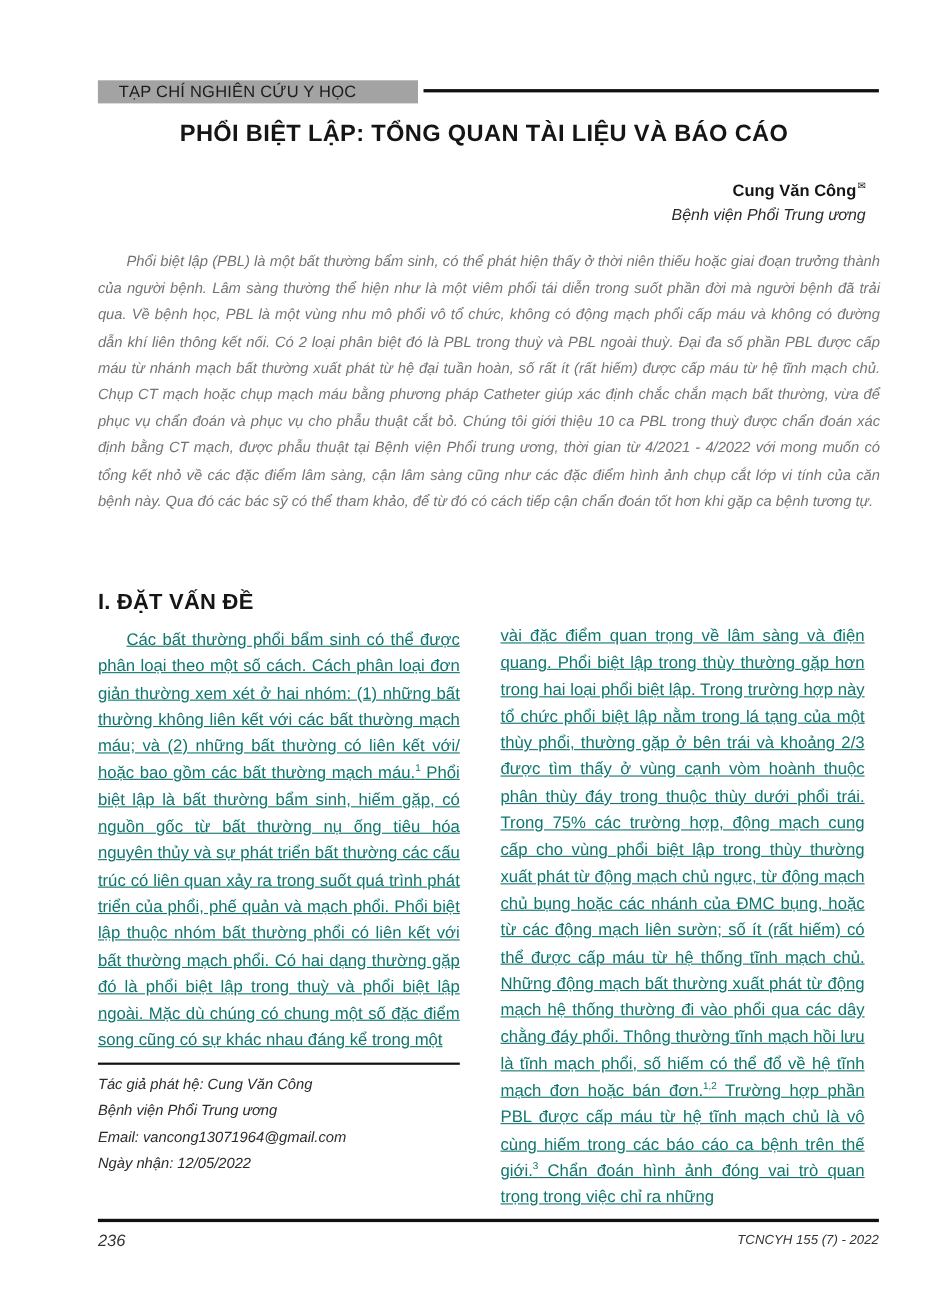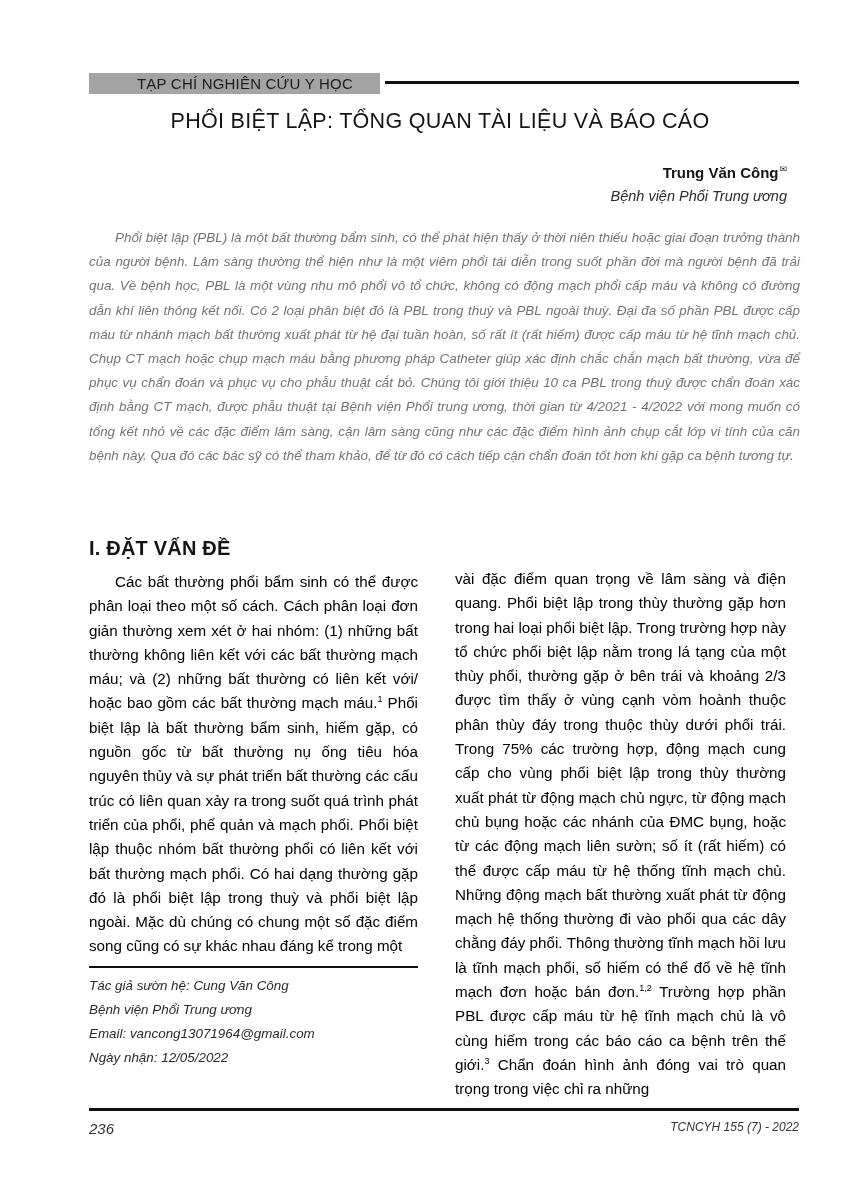--- a/index.html
+++ b/index.html
@@ -11,30 +11,30 @@
   .page { position: relative; width: 853px; height: 1185px; }
 
   
   .running-header {
     position: absolute; left: 89px; top: 73px; width: 710px; height: 22px;
   }
   .journal-tab {
     position: absolute; left: 0; top: 0; width: 291px; height: 21px;
     background: #a3a3a3; color: #1c1c1c;
     font-size: 15px; letter-spacing: 0.2px;
-    line-height: 21px; padding-left: 48px;
+    line-height: 21px; padding-left: 19px;
   }
   .header-rule {
     position: absolute; left: 296px; top: 8px; right: 0; height: 3px; background: #111;
   }
 
   
   .title {
     position: absolute; left: 80px; width: 720px; top: 107px;
-    text-align: center; font-weight: normal; font-size: 21.5px;
+    text-align: center; font-weight: bold; font-size: 21.5px;
     line-height: 29px; letter-spacing: 0.3px; color: #151515;
   }
   .author {
     position: absolute; right: 66px; top: 164px;
     font-weight: bold; font-size: 15px; color: #151515;
   }
   .author sup { font-size: 9px; font-weight: normal; vertical-align: 6px; margin-left: 1px; }
   .affiliation {
     position: absolute; right: 66px; top: 188px;
     font-style: italic; font-size: 14.5px; color: #2a2a2a;
@@ -53,21 +53,21 @@
 
   
   .section-heading {
     position: absolute; left: 89px; top: 537px;
     font-weight: bold; font-size: 20px; color: #151515; letter-spacing: 0.2px;
   }
 
   
   .col {
     position: absolute; width: 329px;
-    font-size: 15.2px; line-height: 24.3px; text-align: justify; color: #000000;
+    font-size: 15.2px; line-height: 24.3px; text-align: justify; color: #0f766e; text-decoration: underline;
   }
   .col-left { left: 89px; top: 570px; }
   .col-left p { text-indent: 26px; }
   .col-right { left: 455px; top: 567px; width: 331px; }
   .col sup { font-size: 9px; vertical-align: 6px; line-height: 0; }
 
   
   .footnote-rule {
     position: absolute; left: 89px; top: 966px; width: 329px; height: 2px; background: #111;
   }
@@ -97,39 +97,39 @@
   <div class="running-header">
     <div class="journal-tab">TẠP CHÍ NGHIÊN CỨU Y HỌC</div>
     <div class="header-rule"></div>
   </div>
 
   <div class="title">
     <div>PHỔI BIỆT LẬP: TỔNG QUAN TÀI LIỆU VÀ BÁO CÁO</div>
   </div>
 
   <div class="author">
-    <span>Trung Văn Công</span><sup>✉</sup>
+    <span>Cung Văn Công</span><sup>✉</sup>
   </div>
   <div class="affiliation">Bệnh viện Phổi Trung ương</div>
 
   <div class="abstract">Phổi biệt lập (PBL) là một bất thường bẩm sinh, có thể phát hiện thấy ở thời niên thiếu hoặc giai đoạn trưởng thành của người bệnh. Lâm sàng thường thể hiện như là một viêm phổi tái diễn trong suốt phần đời mà người bệnh đã trải qua. Về bệnh học, PBL là một vùng nhu mô phổi vô tổ chức, không có động mạch phổi cấp máu và không có đường dẫn khí liên thông kết nối. Có 2 loại phân biệt đó là PBL trong thuỳ và PBL ngoài thuỳ. Đại đa số phần PBL được cấp máu từ nhánh mạch bất thường xuất phát từ hệ đại tuần hoàn, số rất ít (rất hiếm) được cấp máu từ hệ tĩnh mạch chủ. Chụp CT mạch hoặc chụp mạch máu bằng phương pháp Catheter giúp xác định chắc chắn mạch bất thường, vừa để phục vụ chẩn đoán và phục vụ cho phẫu thuật cắt bỏ. Chúng tôi giới thiệu 10 ca PBL trong thuỳ được chẩn đoán xác định bằng CT mạch, được phẫu thuật tại Bệnh viện Phổi trung ương, thời gian từ 4/2021 - 4/2022 với mong muốn có tổng kết nhỏ về các đặc điểm lâm sàng, cận lâm sàng cũng như các đặc điểm hình ảnh chụp cắt lớp vi tính của căn bệnh này. Qua đó các bác sỹ có thể tham khảo, để từ đó có cách tiếp cận chẩn đoán tốt hơn khi gặp ca bệnh tương tự.</div>
 
   <div class="section-heading">I. ĐẶT VẤN ĐỀ</div>
 
   <div class="col col-left">
     <p><span>Các bất thường phổi bẩm sinh có thể được phân loại theo một số cách. Cách phân loại đơn giản thường xem xét ở hai nhóm: (1) những bất thường không liên kết với các bất thường mạch máu; và (2) những bất thường có liên kết với/ hoặc bao gồm các bất thường mạch máu.</span><sup>1</sup><span> Phổi biệt lập là bất thường bẩm sinh, hiếm gặp, có nguồn gốc từ bất thường nụ ống tiêu hóa nguyên thủy và sự phát triển bất thường các cấu trúc có liên quan xảy ra trong suốt quá trình phát triển của phổi, phế quản và mạch phổi. Phổi biệt lập thuộc nhóm bất thường phổi có liên kết với bất thường mạch phổi. Có hai dạng thường gặp đó là phổi biệt lập trong thuỳ và phổi biệt lập ngoài. Mặc dù chúng có chung một số đặc điểm song cũng có sự khác nhau đáng kể trong một</span></p>
   </div>
 
   <div class="col col-right">
     <p><span>vài đặc điểm quan trọng về lâm sàng và điện quang. Phổi biệt lập trong thùy thường gặp hơn trong hai loại phổi biệt lập. Trong trường hợp này tổ chức phổi biệt lập nằm trong lá tạng của một thùy phổi, thường gặp ở bên trái và khoảng 2/3 được tìm thấy ở vùng cạnh vòm hoành thuộc phân thùy đáy trong thuộc thùy dưới phổi trái. Trong 75% các trường hợp, động mạch cung cấp cho vùng phổi biệt lập trong thùy thường xuất phát từ động mạch chủ ngực, từ động mạch chủ bụng hoặc các nhánh của ĐMC bụng, hoặc từ các động mạch liên sườn; số ít (rất hiếm) có thể được cấp máu từ hệ thống tĩnh mạch chủ. Những động mạch bất thường xuất phát từ động mạch hệ thống thường đi vào phổi qua các dây chằng đáy phổi. Thông thường tĩnh mạch hồi lưu là tĩnh mạch phổi, số hiếm có thể đổ về hệ tĩnh mạch đơn hoặc bán đơn.</span><sup>1,2</sup><span> Trường hợp phần PBL được cấp máu từ hệ tĩnh mạch chủ là vô cùng hiếm trong các báo cáo ca bệnh trên thế giới.</span><sup>3</sup><span> Chẩn đoán hình ảnh đóng vai trò quan trọng trong việc chỉ ra những</span></p>
   </div>
 
   <div class="footnote-rule"></div>
   <div class="footnote">
-    <div>Tác giả sườn hệ: Cung Văn Công</div>
+    <div>Tác giả phát hệ: Cung Văn Công</div>
     <div>Bệnh viện Phổi Trung ương</div>
     <div>Email: vancong13071964@gmail.com</div>
     <div>Ngày nhận: 12/05/2022</div>
   </div>
 
   <div class="footer-rule"></div>
   <div class="page-number">236</div>
   <div class="journal-issue">TCNCYH 155 (7) - 2022</div>
 </div>
 

